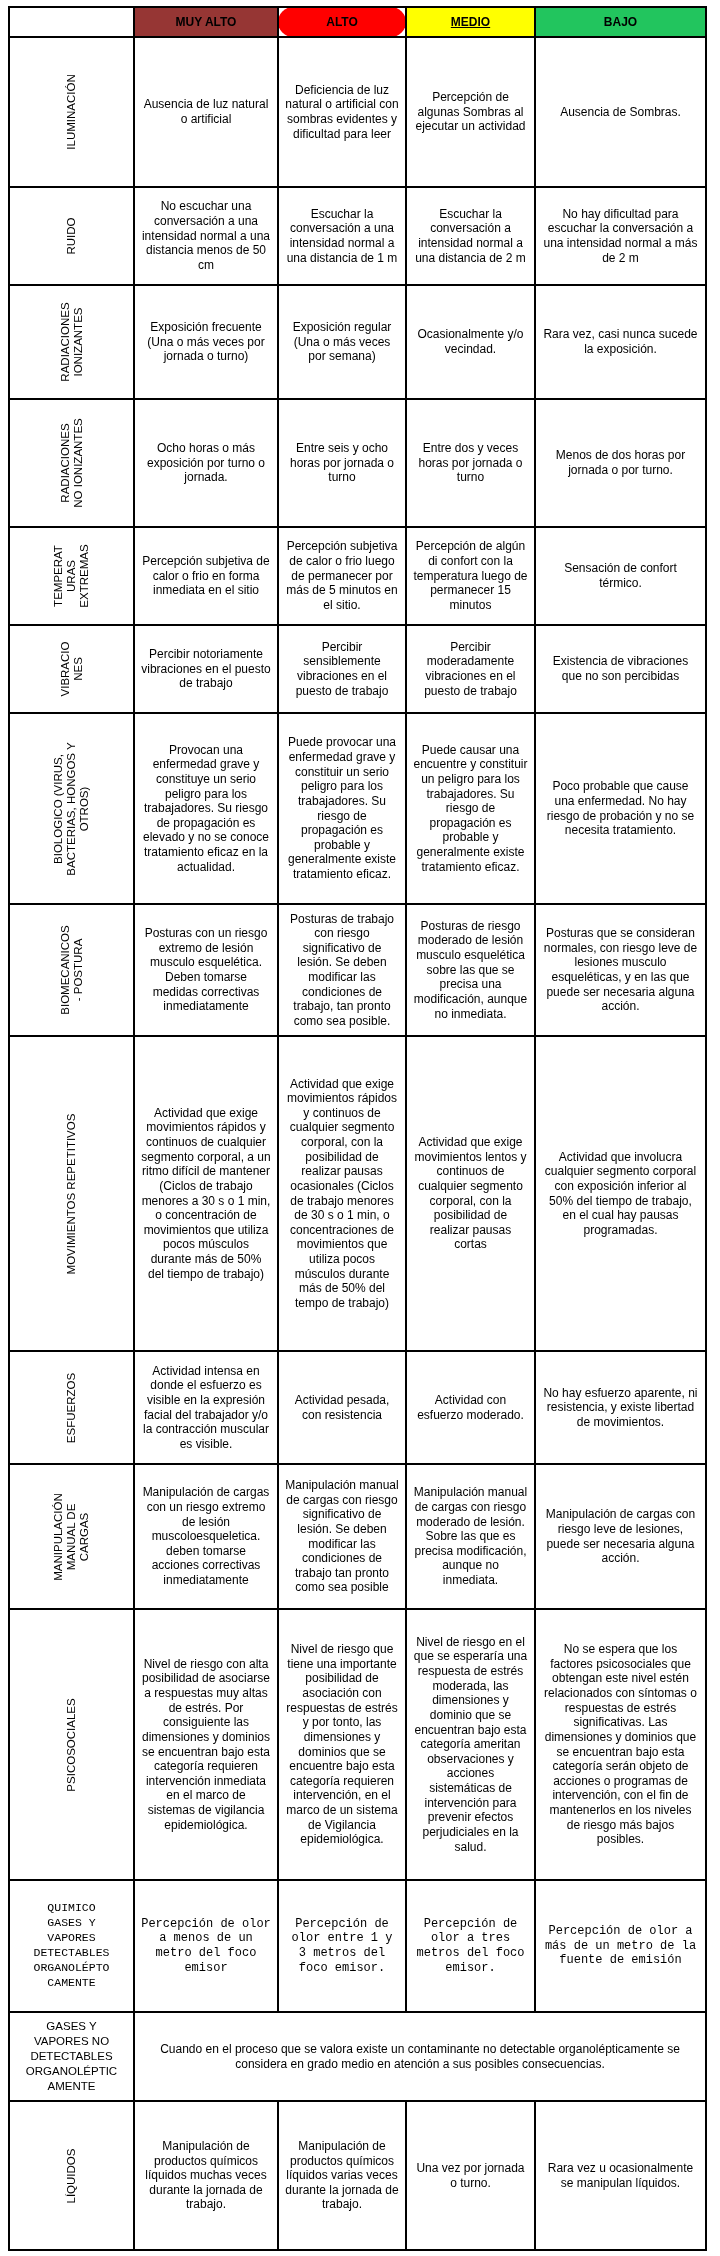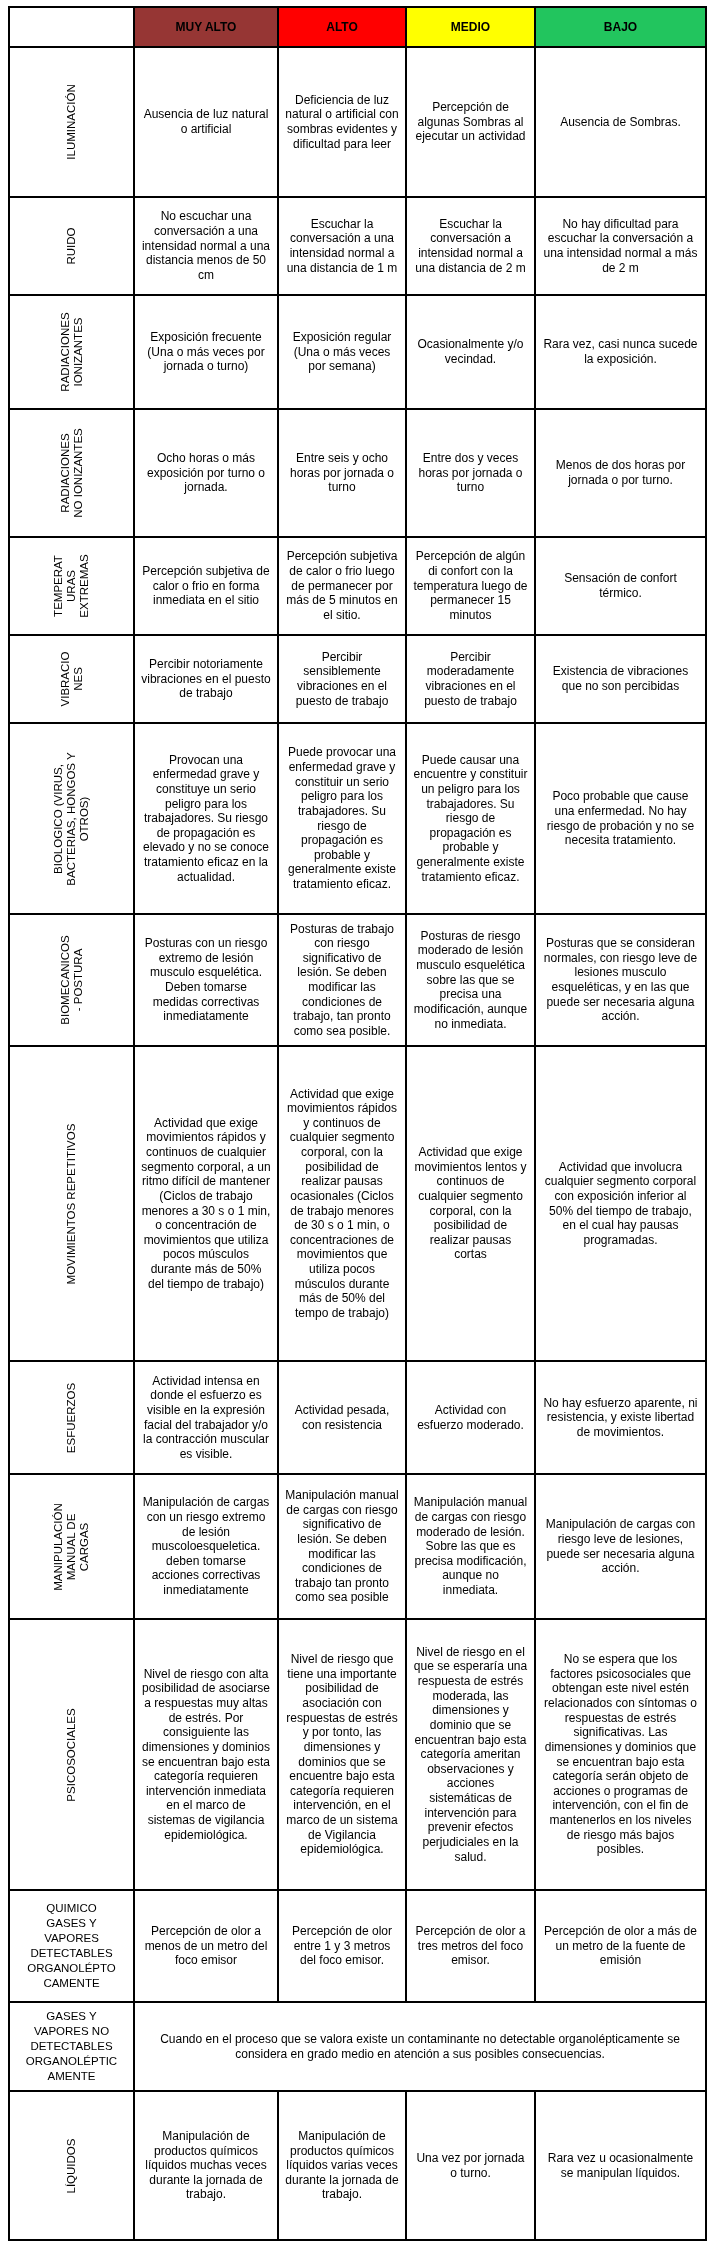--- a/index.html
+++ b/index.html
@@ -42,55 +42,55 @@
     font-size: 11.5px;
     line-height: 1.15;
     width: max-content;
   }
   .hlab {
     white-space: pre-line;
     text-align: center;
     font-size: 11.5px;
     line-height: 1.3;
   }
-  tr.rh  { height: 40px; }
+  tr.rh  { height: 30px; }
   tr.r0  { height: 150px; }
   tr.r1  { height: 98px;  }
   tr.r2  { height: 114px; }
   tr.r3  { height: 128px; }
   tr.r4  { height: 98px;  }
   tr.r5  { height: 88px;  }
   tr.r6  { height: 191px; }
   tr.r7  { height: 132px; }
   tr.r8  { height: 315px; }
   tr.r9  { height: 113px; }
   tr.r10 { height: 145px; }
   tr.r11 { height: 271px; }
-  tr.r12 { height: 112px; }
+  tr.r12 { height: 132px; font-family: Liberation Mono, monospace; }
   tr.r13 { height: 89px;  }
   tr.r14 { height: 149px; }
 </style>
 </head>
 <body>
 
 <div class="page">
   <table class="matrix">
     <colgroup>
       <col style="width:125px">
       <col style="width:144px">
       <col style="width:128px">
       <col style="width:129px">
       <col style="width:171px">
     </colgroup>
     <thead>
       <tr class="rh">
         <th class="corner"></th>
         <th class="hdr" style="background-color: rgb(150, 54, 52);">MUY ALTO</th>
-        <th class="hdr" style="background-color: rgb(255, 0, 0);">ALTO</th>
-        <th class="hdr" style="background-color: rgb(255, 255, 0);">MEDIO</th>
+        <th class="hdr" style="background-color: rgb(255, 0, 0); border-radius: 21px;">ALTO</th>
+        <th class="hdr" style="background-color: rgb(255, 255, 0); text-decoration: underline;">MEDIO</th>
         <th class="hdr" style="background-color: #22c55e;">BAJO</th>
       </tr>
     </thead>
     <tbody>
       <tr class="r0">
         <td class="lbl">
             <div class="rot">ILUMINACIÓN</div>
           </td>
         <td>Ausencia de luz natural o artificial</td>
         <td>Deficiencia de luz natural o artificial con sombras evidentes y dificultad para leer</td>

